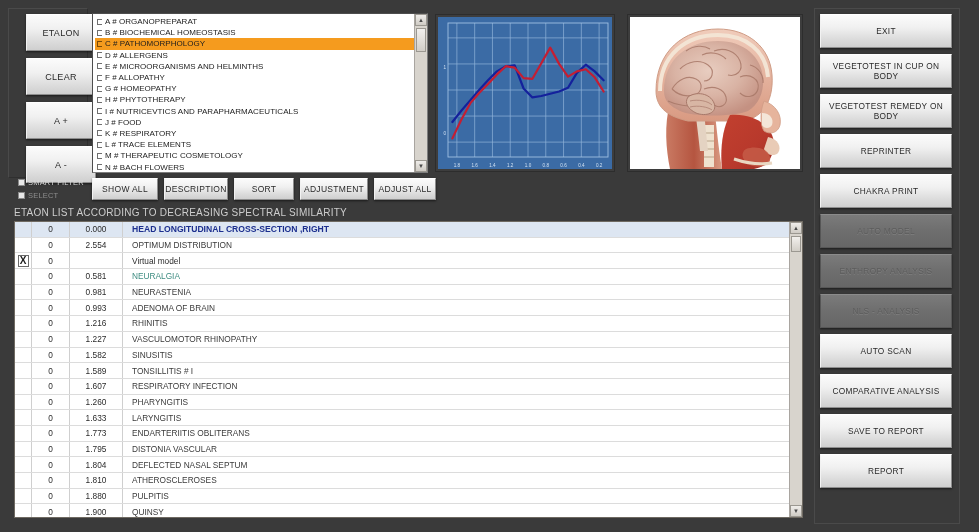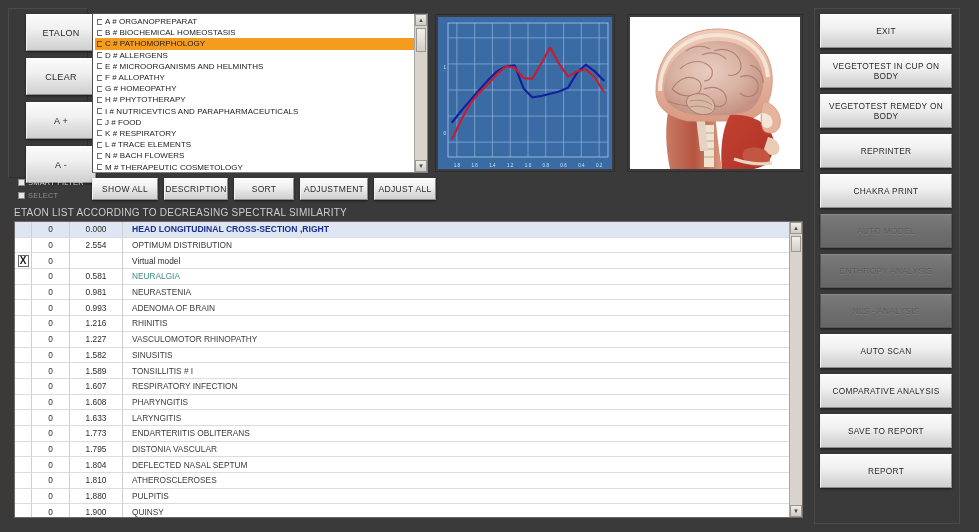--- a/index.html
+++ b/index.html
@@ -256,25 +256,25 @@
       <div class="cat-item">
         <span class="cat-chk"></span>
         <span>K # RESPIRATORY</span>
       </div>
       <div class="cat-item">
         <span class="cat-chk"></span>
         <span>L # TRACE ELEMENTS</span>
       </div>
       <div class="cat-item">
         <span class="cat-chk"></span>
+        <span>M # THERAPEUTIC COSMETOLOGY</span>
+      </div>
+      <div class="cat-item">
+        <span class="cat-chk"></span>
         <span>N # BACH FLOWERS</span>
-      </div>
-      <div class="cat-item">
-        <span class="cat-chk"></span>
-        <span>M # THERAPEUTIC COSMETOLOGY</span>
       </div>
     </div>
   <div class="sbar">
     <div class="sbar-btn">▲</div>
     <div class="sbar-thumb"></div>
     <div class="sbar-btn bot">▼</div>
   </div>
 </div>
 
 <div id="chart-panel">
@@ -473,21 +473,21 @@
       </div>
       <div class="row">
         <div class="c-mark"></div>
         <div class="c-num">0</div>
         <div class="c-val">1.607</div>
         <div class="c-name plain">RESPIRATORY  INFECTION</div>
       </div>
       <div class="row">
         <div class="c-mark"></div>
         <div class="c-num">0</div>
-        <div class="c-val">1.608</div>
+        <div class="c-val">1.260</div>
         <div class="c-name plain">PHARYNGITIS</div>
       </div>
       <div class="row">
         <div class="c-mark"></div>
         <div class="c-num">0</div>
         <div class="c-val">1.633</div>
         <div class="c-name plain">LARYNGITIS</div>
       </div>
       <div class="row">
         <div class="c-mark"></div>

